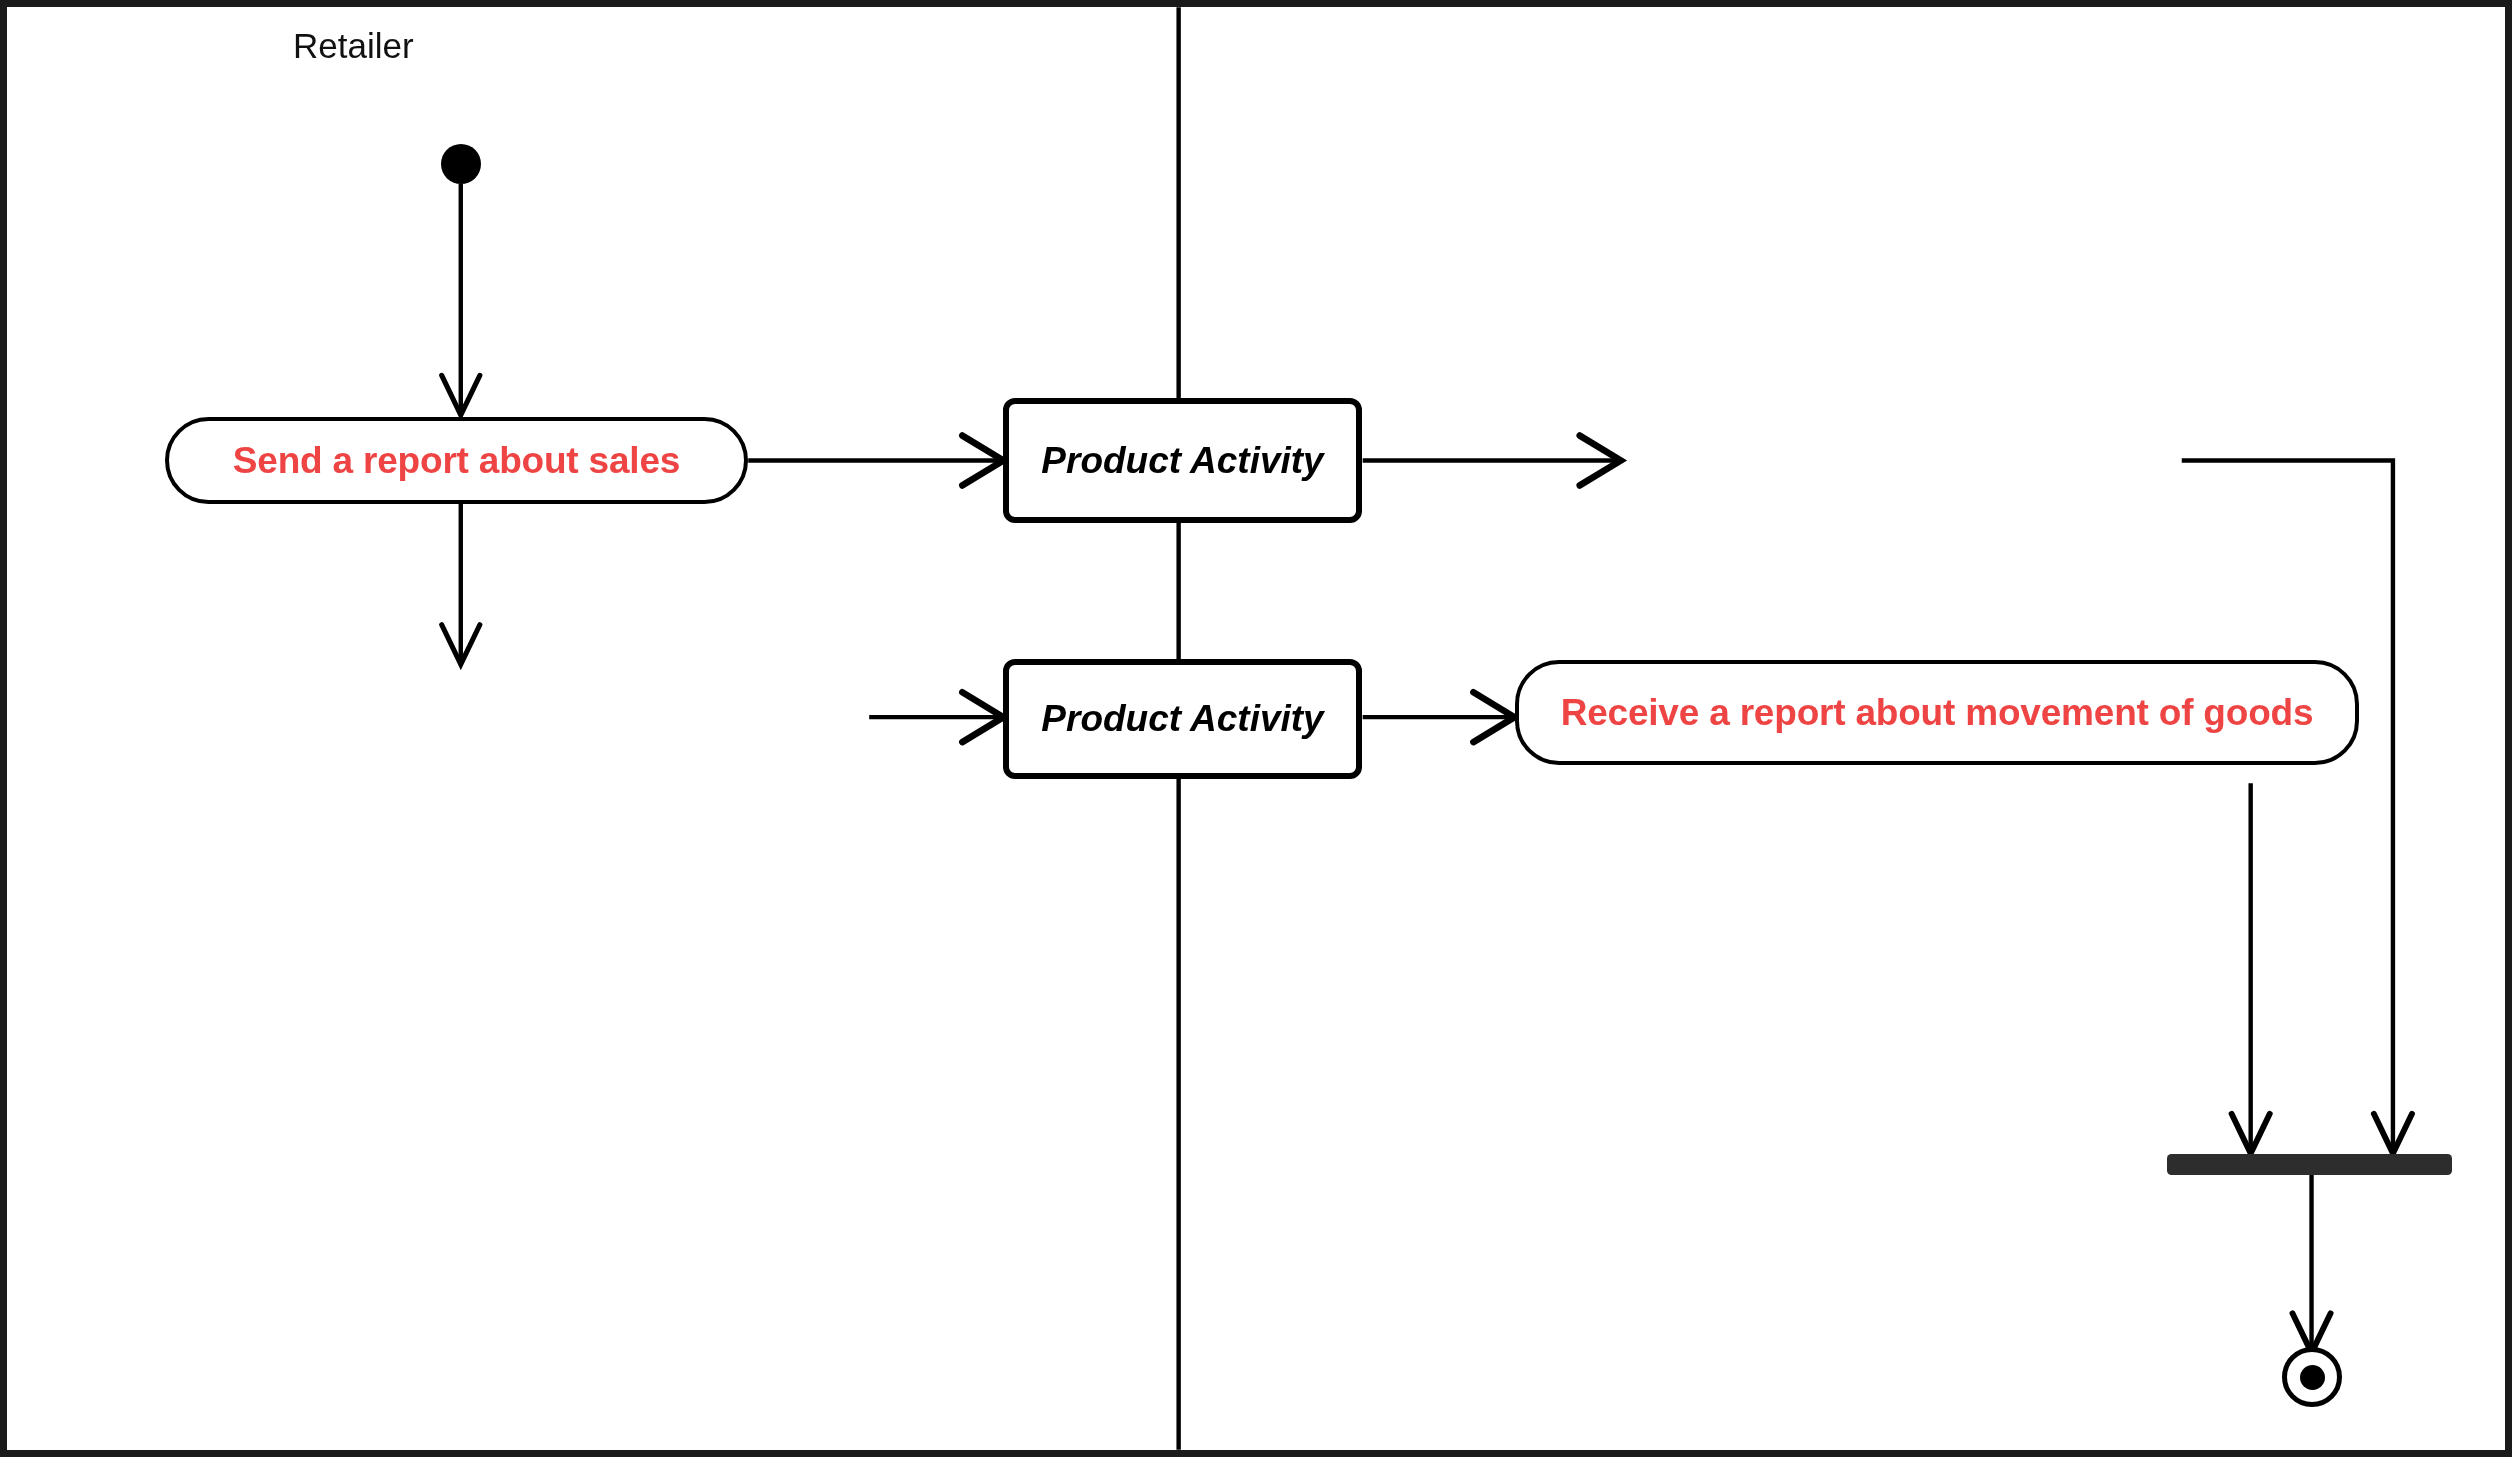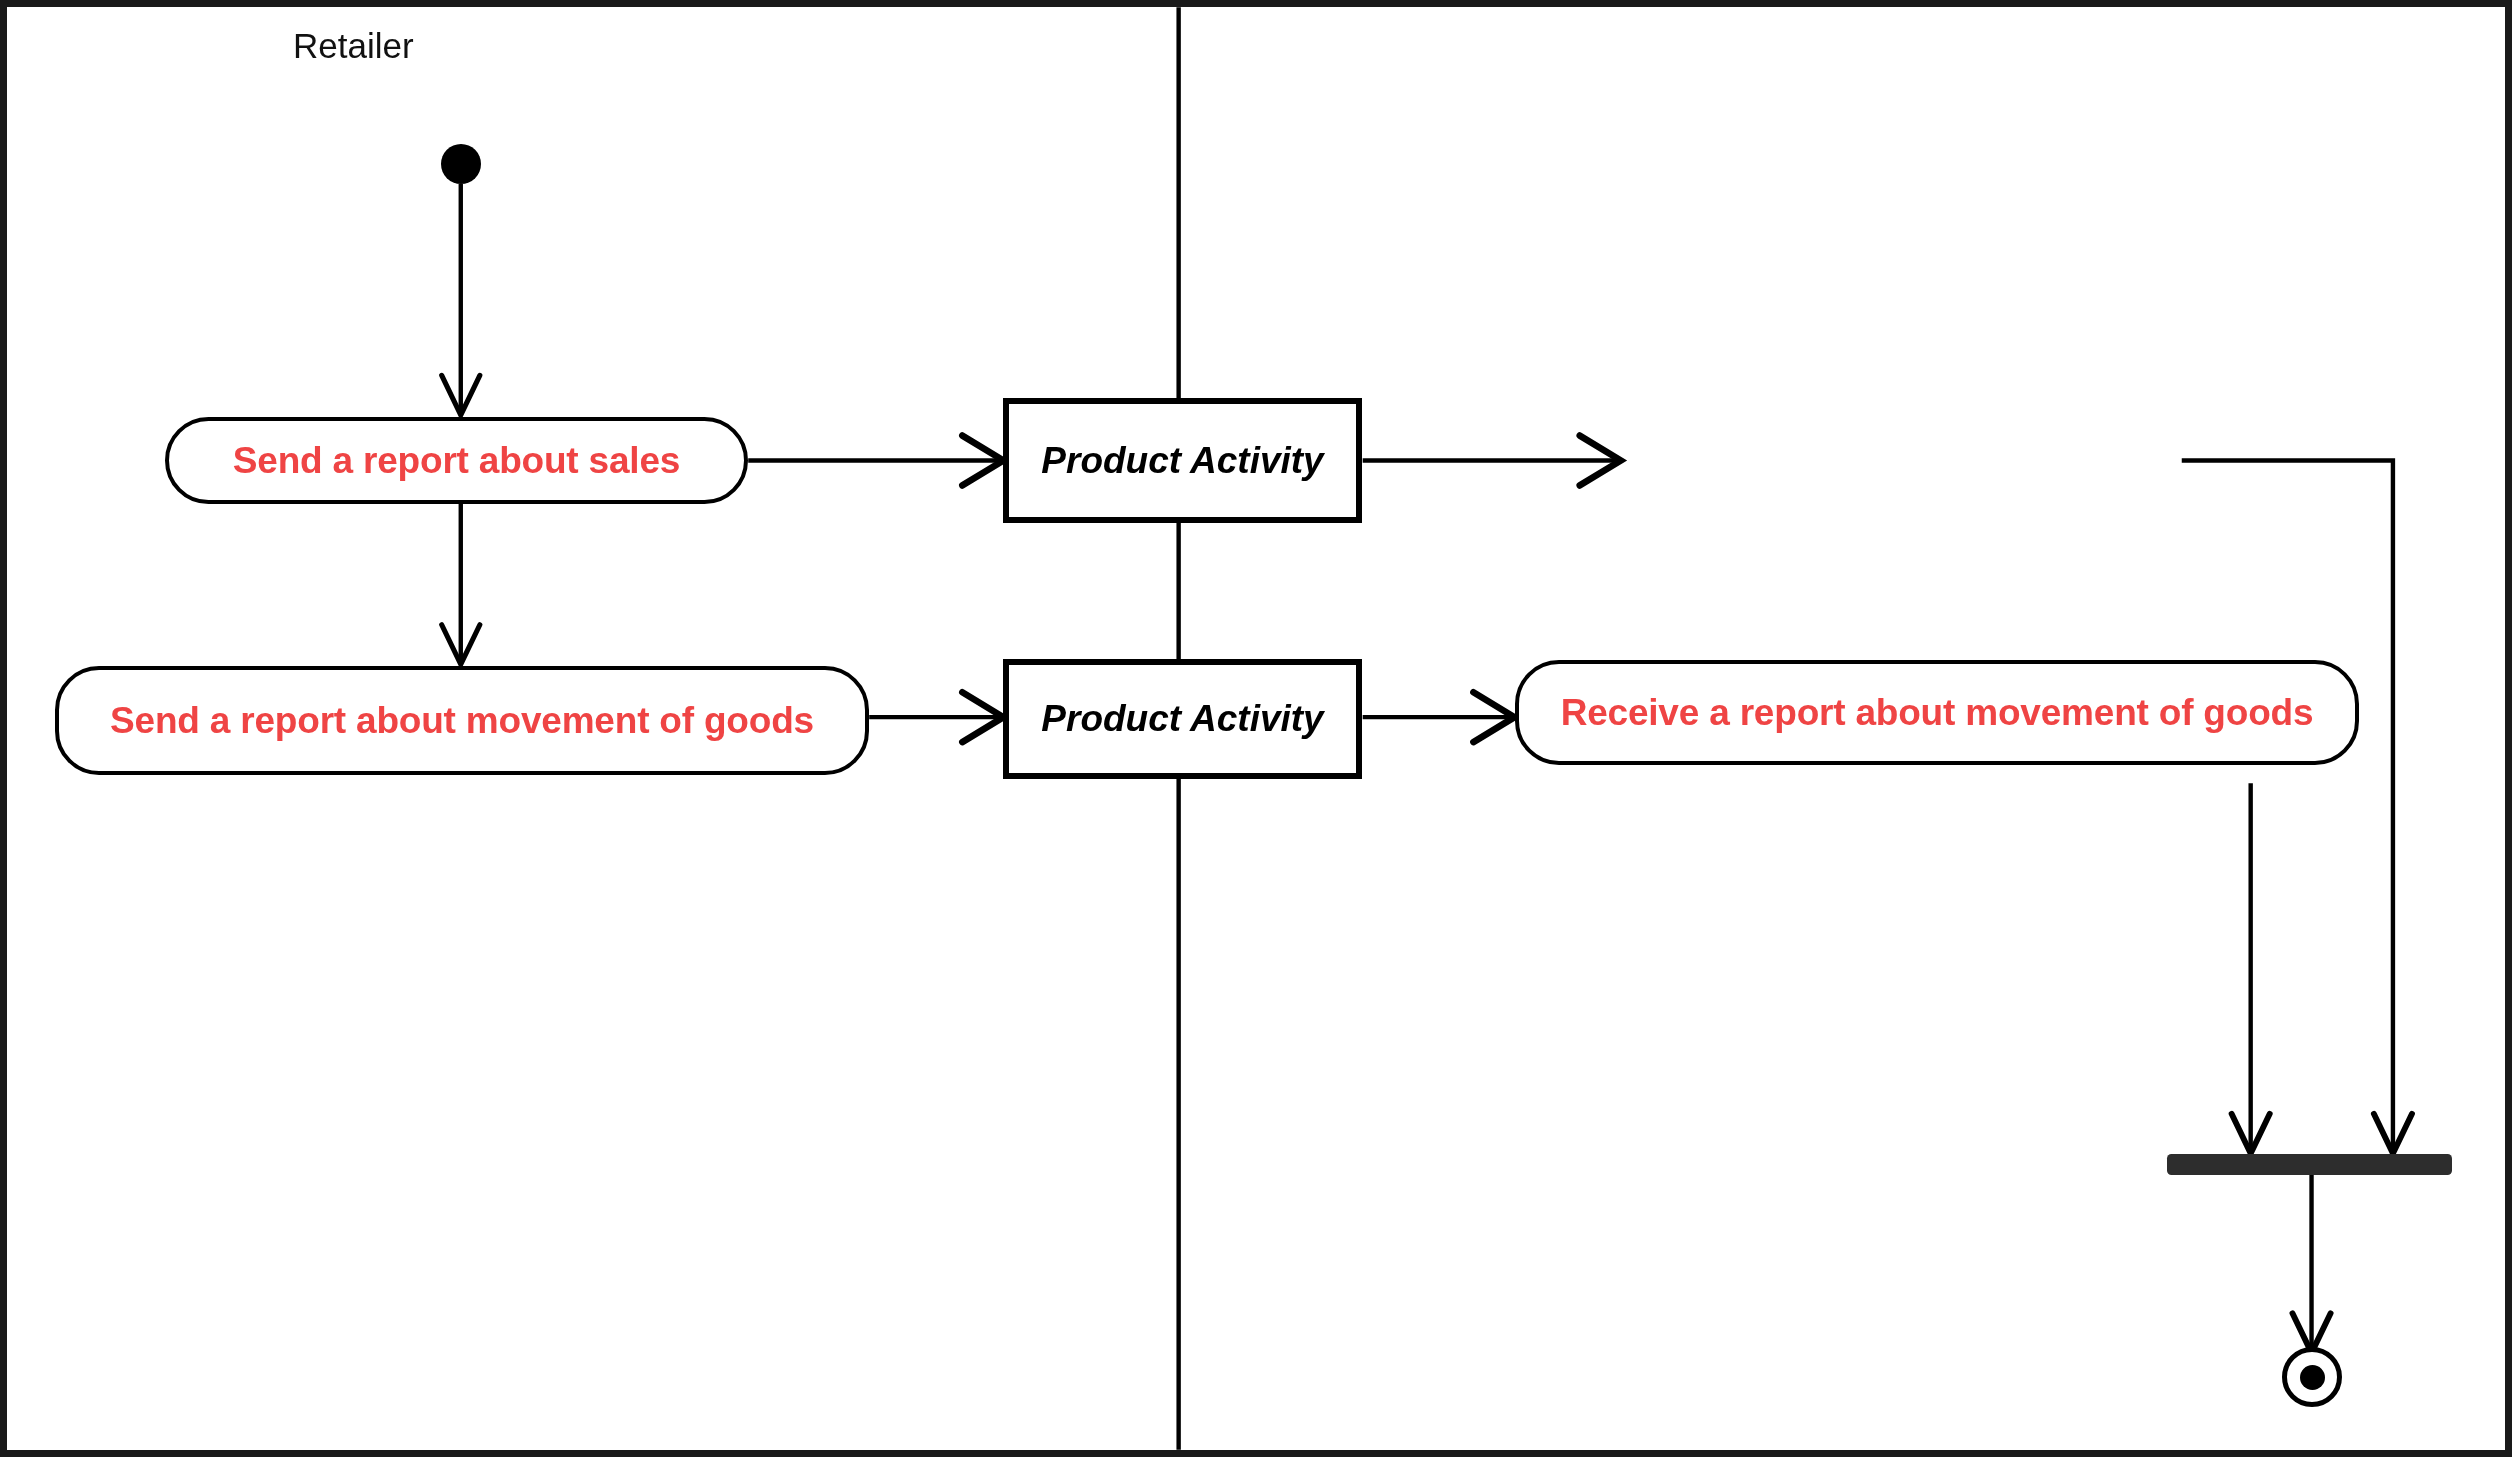--- a/index.html
+++ b/index.html
@@ -62,21 +62,21 @@
     font-family: "Liberation Sans", sans-serif;
     white-space: nowrap;
     letter-spacing: -0.2px;
   }
   
   .signal-node {
     position: absolute;
     box-sizing: border-box;
     background: #ffffff;
     border: 6.6px solid #000000;
-    border-radius: 0;
+    border-radius: 12px;
     display: flex;
     align-items: center;
     justify-content: center;
     color: #000000;
     font-weight: bold;
     font-style: italic;
     font-size: 37px;
     font-family: "Liberation Sans", sans-serif;
     white-space: nowrap;
   }
@@ -142,21 +142,20 @@
     <line x1="3152" y1="1602" x2="3152" y2="1845" stroke="#000000" stroke-width="6"></line>
     <polyline points="3126,1791 3152,1845 3178,1791" fill="none" stroke="#000000" stroke-width="8" stroke-linecap="round"></polyline>
   </svg>
 
   <div class="lane-title" id="lane-title-retailer">Retailer</div>
 
   <div id="initial-node" style="left:441px; top:144px; width:40px; height:40px;"></div>
 
   <div class="action-node" style="left:165px; top:417px; width:583px; height:87px;">Send a report about sales</div>
 
-  <div class="action-node" style="left:55px; top:666px; width:814px; height:109px;">Send a report about movement of goods</div>
 
   <div class="signal-node" style="left:1003px; top:398px; width:359px; height:125px;">Product Activity</div>
 
   <div class="signal-node" style="left:1003px; top:659px; width:359px; height:120px;">Product Activity</div>
 
 
   <div class="action-node" style="left:1515px; top:660px; width:844px; height:105px;">Receive a report about movement of goods</div>
 
   <div id="join-bar" style="left:2167px; top:1154px; width:285px; height:21px;"></div>
 

